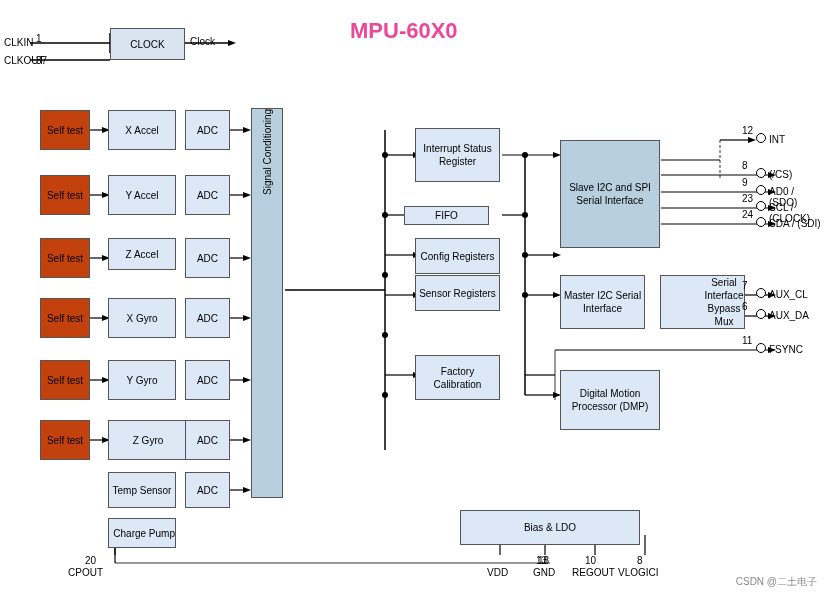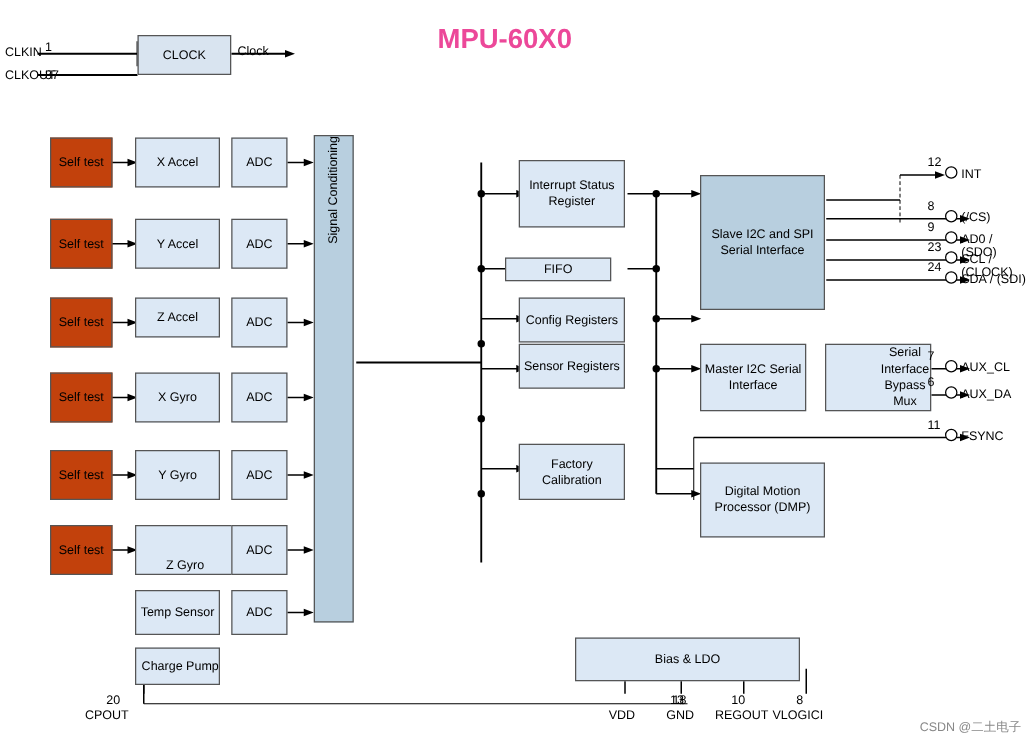--- a/index.html
+++ b/index.html
@@ -271,21 +271,21 @@
   <div class="box light" style="left:108px; top:360px; width:68px; height:40px;">
     <span>Y Gyro</span>
   </div>
   <div class="box light" style="left:185px; top:360px; width:45px; height:40px;">
     <span>ADC</span>
   </div>
 
   <div class="box white" style="left:40px; top:420px; width:50px; height:40px;">
     <span>Self test</span>
   </div>
-  <div class="box light" style="left:108px; top:420px; width:80px; height:40px;align-items:flex-end;">
+  <div class="box light" style="left:108px; top:420px; width:80px; height:40px;">
     <span>Z Gyro</span>
   </div>
   <div class="box light" style="left:185px; top:420px; width:45px; height:40px;">
     <span>ADC</span>
   </div>
 
   <div class="box light" style="left:108px; top:472px; width:68px; height:36px;">
     <span>Temp Sensor</span>
   </div>
   <div class="box light" style="left:185px; top:472px; width:45px; height:36px;">

